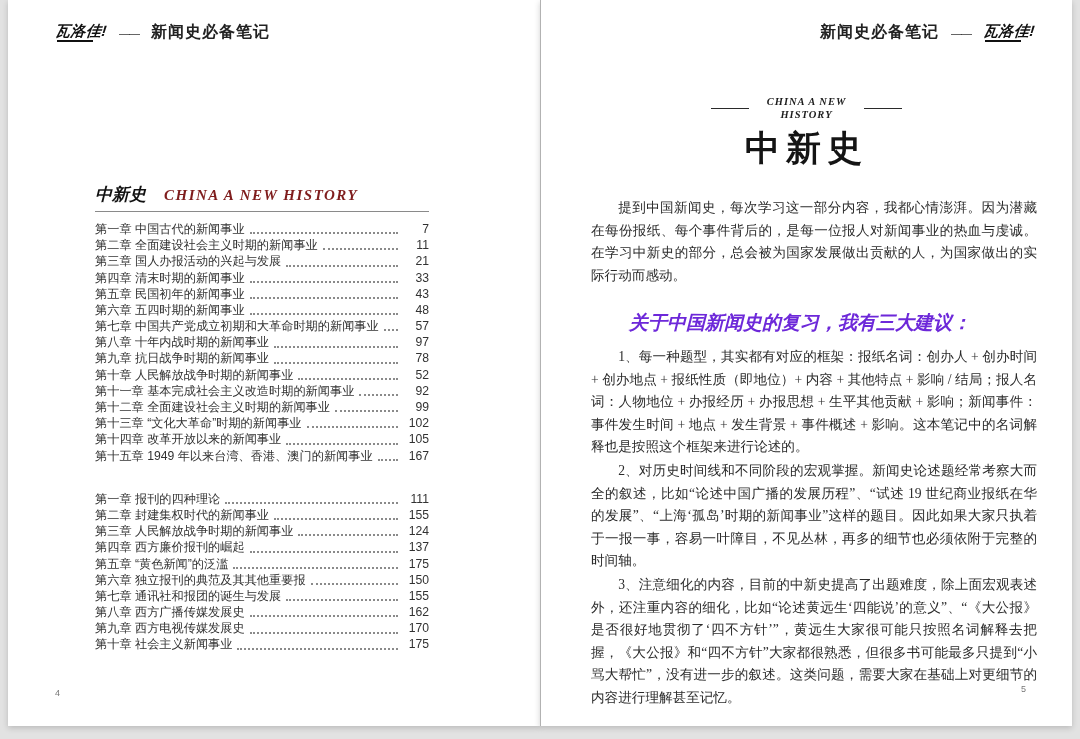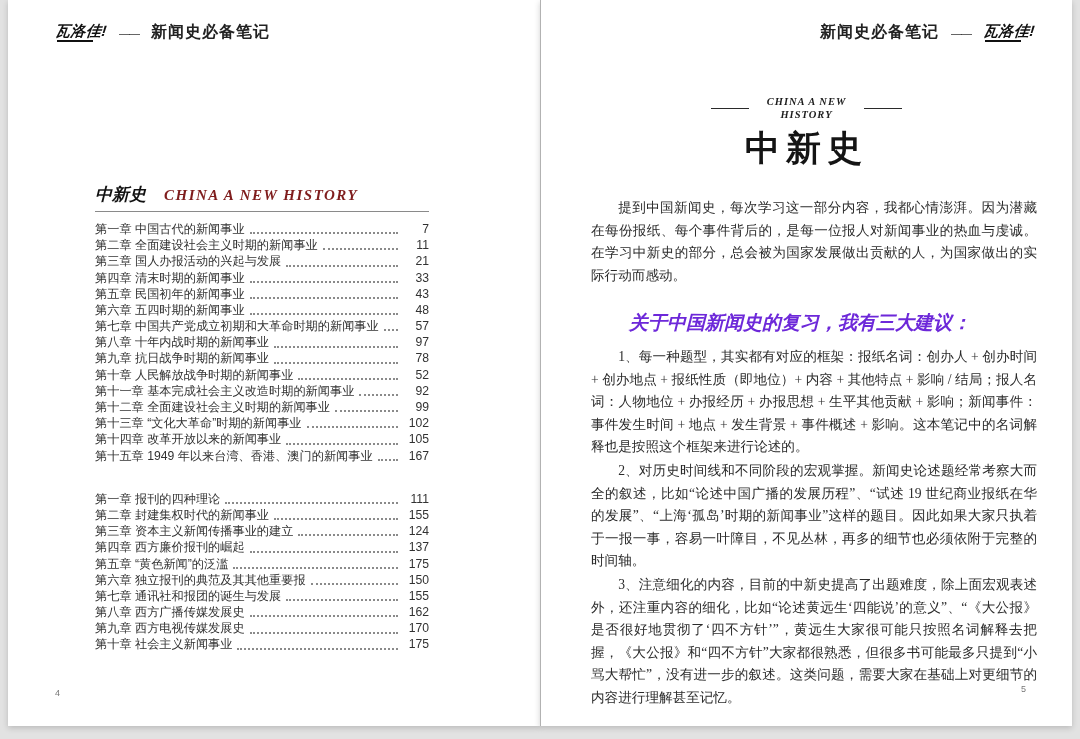--- a/index.html
+++ b/index.html
@@ -185,21 +185,21 @@
             <span class="tlabel">第一章 报刊的四种理论</span>
             <span class="tdots"></span>
             <span class="tpage">111</span>
           </div>
         <div class="trow">
             <span class="tlabel">第二章 封建集权时代的新闻事业</span>
             <span class="tdots"></span>
             <span class="tpage">155</span>
           </div>
         <div class="trow">
-            <span class="tlabel">第三章 资本主义新闻传播事业的建立</span>
+            <span class="tlabel">第三章 人民解放战争时期的新闻事业</span>
             <span class="tdots"></span>
             <span class="tpage">124</span>
           </div>
         <div class="trow">
             <span class="tlabel">第四章 西方廉价报刊的崛起</span>
             <span class="tdots"></span>
             <span class="tpage">137</span>
           </div>
         <div class="trow">
             <span class="tlabel">第五章 “黄色新闻”的泛滥</span>

